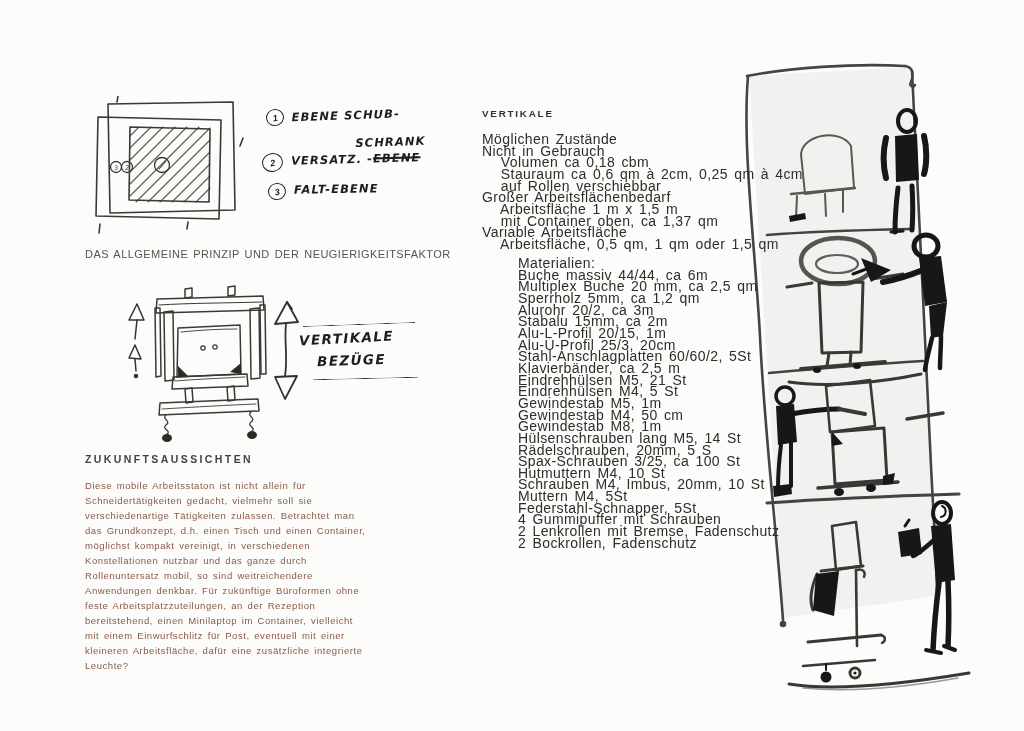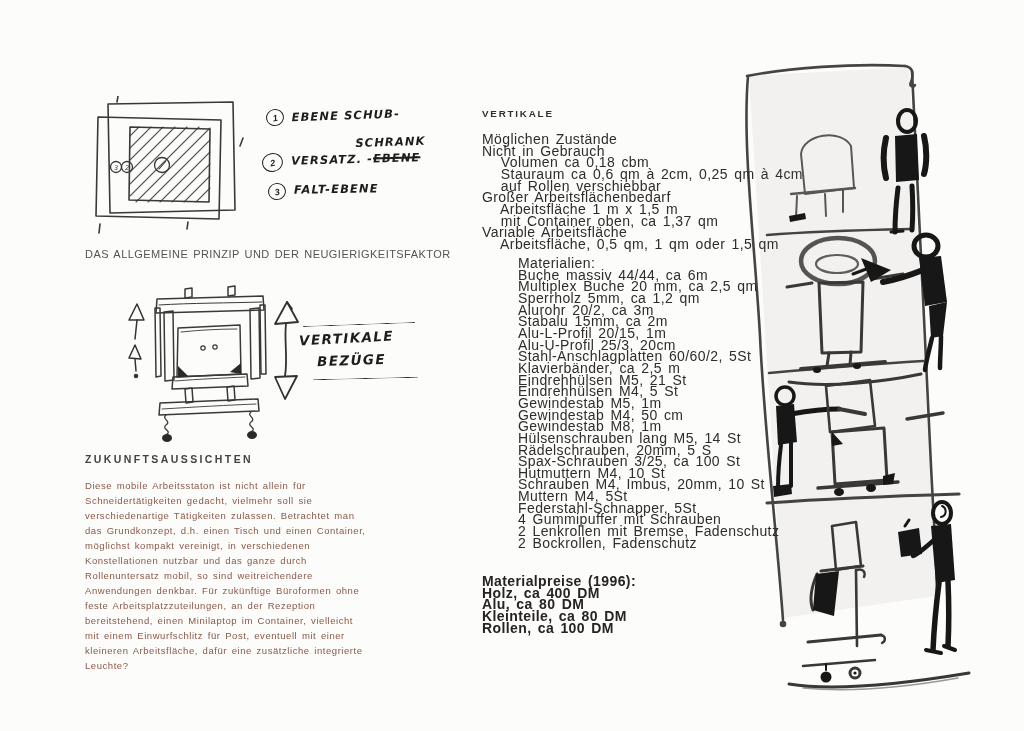--- a/index.html
+++ b/index.html
@@ -213,25 +213,20 @@
 Hülsenschrauben lang M5, 14 St
 Rädelschrauben, 20mm, 5 S
 Spax-Schrauben 3/25, ca 100 St
 Hutmuttern M4, 10 St
 Schrauben M4, Imbus, 20mm, 10 St
 Muttern M4, 5St
 Federstahl-Schnapper, 5St
 4 Gummipuffer mit Schrauben
 2 Lenkrollen mit Bremse, Fadenschutz
 2 Bockrollen, Fadenschutz</div>
-  <div class="abs db-block db-bold" style="left:482px;top:576px;">Materialpreise (1996):
-Holz, ca 400 DM
-Alu, ca 80 DM
-Kleinteile, ca 80 DM
-Rollen, ca 100 DM</div>
 
   <svg class="abs" style="left:733px;top:36px;" width="252" height="672" viewBox="0 0 252 672">
 
     <path d="M 16 40 L 176 31 L 203 560 L 50 582 Z" fill="#6f6a60" opacity="0.07"></path>
 
     <g fill="none" stroke="#33312e" stroke-width="2.6" stroke-linecap="round" stroke-linejoin="round" opacity="0.9">
       <path d="M 14 40 C 55 32, 120 27, 172 30"></path>
       <path d="M 172 30 C 180 31, 181 38, 178 46 C 176 50, 180 52, 182 49"></path>
       <path d="M 179 35 C 184 140, 192 300, 198 430 C 201 490, 204 530, 204 562"></path>
       <path d="M 15 40 C 9 110, 22 210, 27 300 C 31 390, 44 500, 50 584"></path>

